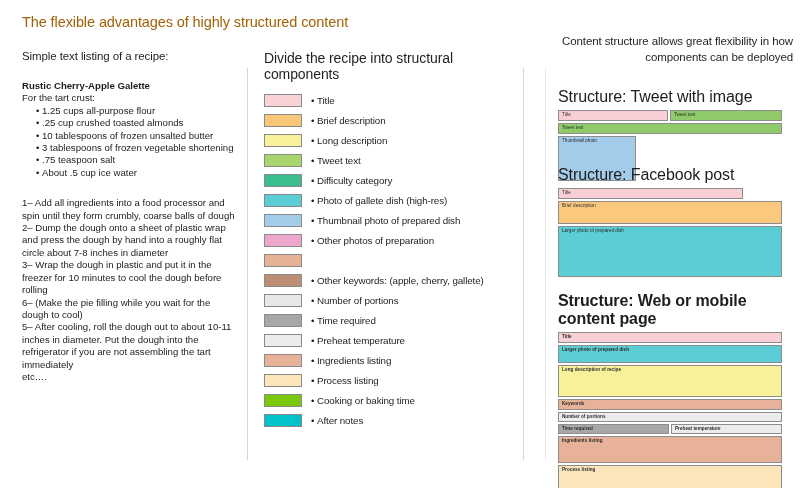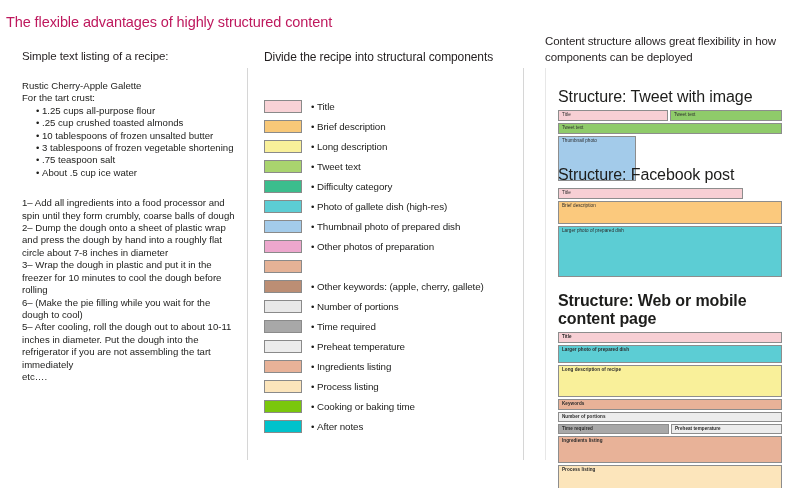--- a/index.html
+++ b/index.html
@@ -12,74 +12,74 @@
     width: 800px; height: 488px;
     position: relative;
     font-family: "Liberation Sans", sans-serif;
     color: #231f20;
     overflow: hidden;
   }
 
   
   .page-title {
     position: absolute;
-    left: 6px; top: 14px;
+    left: 22px; top: 14px;
     font-size: 14.5px;
     letter-spacing: -0.1px;
-    color: #be185d;
+    color: #a16207;
   }
 
   
   .divider {
     position: absolute;
     width: 1px;
     background: #d6d6d6;
   }
   .divider.d1 { left: 247px; top: 68px; height: 392px; }
   .divider.d2 { left: 523px; top: 68px; height: 392px; }
   .divider.d3 { left: 545px; top: 68px; height: 392px; background:#e7e7e7; }
 
   
   #col-left { position: absolute; left: 22px; top: 50px; width: 216px; }
   #col-left .head { font-size: 11.5px; margin-bottom: 18px; letter-spacing:-0.1px;}
   .recipe { font-size: 9.6px; line-height: 12.4px; color: #1d1d1b; }
-  .recipe .rtitle { font-weight: normal; }
+  .recipe .rtitle { font-weight: bold; }
   .recipe .sub { margin-bottom: 0px; }
   .recipe ul {
     margin: 0; padding: 0 0 0 14px; list-style: none;
   }
   .recipe ul li { text-indent: -8px; padding-left: 8px; }
   .recipe ul li:before { content: "\2022\00a0"; }
   .recipe .steps { margin-top: 18px; }
   .recipe .steps p { margin: 0; }
 
   
   #col-mid { position: absolute; left: 264px; top: 50px; width: 250px; }
-  #col-mid .head { font-size: 12px; margin-bottom: 32px; letter-spacing:-0.1px;}
+  #col-mid .head { font-size: 14px; margin-bottom: 8px; letter-spacing:-0.1px;}
   .legend-row {
     display: flex; align-items: center;
     height: 20px;
   }
   .swatch {
     width: 38px; height: 13px;
     border: 1px solid #8a8a8a;
     flex: 0 0 auto;
     margin-right: 9px;
   }
   .legend-label {
     font-size: 9.8px; color: #1d1d1b; white-space: nowrap;
     letter-spacing: -0.1px;
   }
   .legend-label:before { content: "\2022\00a0"; }
 
   
   #col-right { position: absolute; left: 545px; top: 34px; width: 248px; }
   #col-right .head {
     position: absolute; left: 0; top: 0;
-    font-size: 11.5px; line-height: 15.5px; letter-spacing:-0.1px;
+    font-size: 11.5px; line-height: 15.5px; letter-spacing:-0.1px;text-align:right;
   }
   .struct { position: absolute; left: 13px; width: 224px; }
   .struct .stitle {
     font-size: 16px; color: #1d1d1b; margin-bottom: 4px;
     letter-spacing: -0.1px;
   }
   .blk {
     border: 1px solid #8d8d8d;
     position: relative;
     margin-bottom: 2px;

